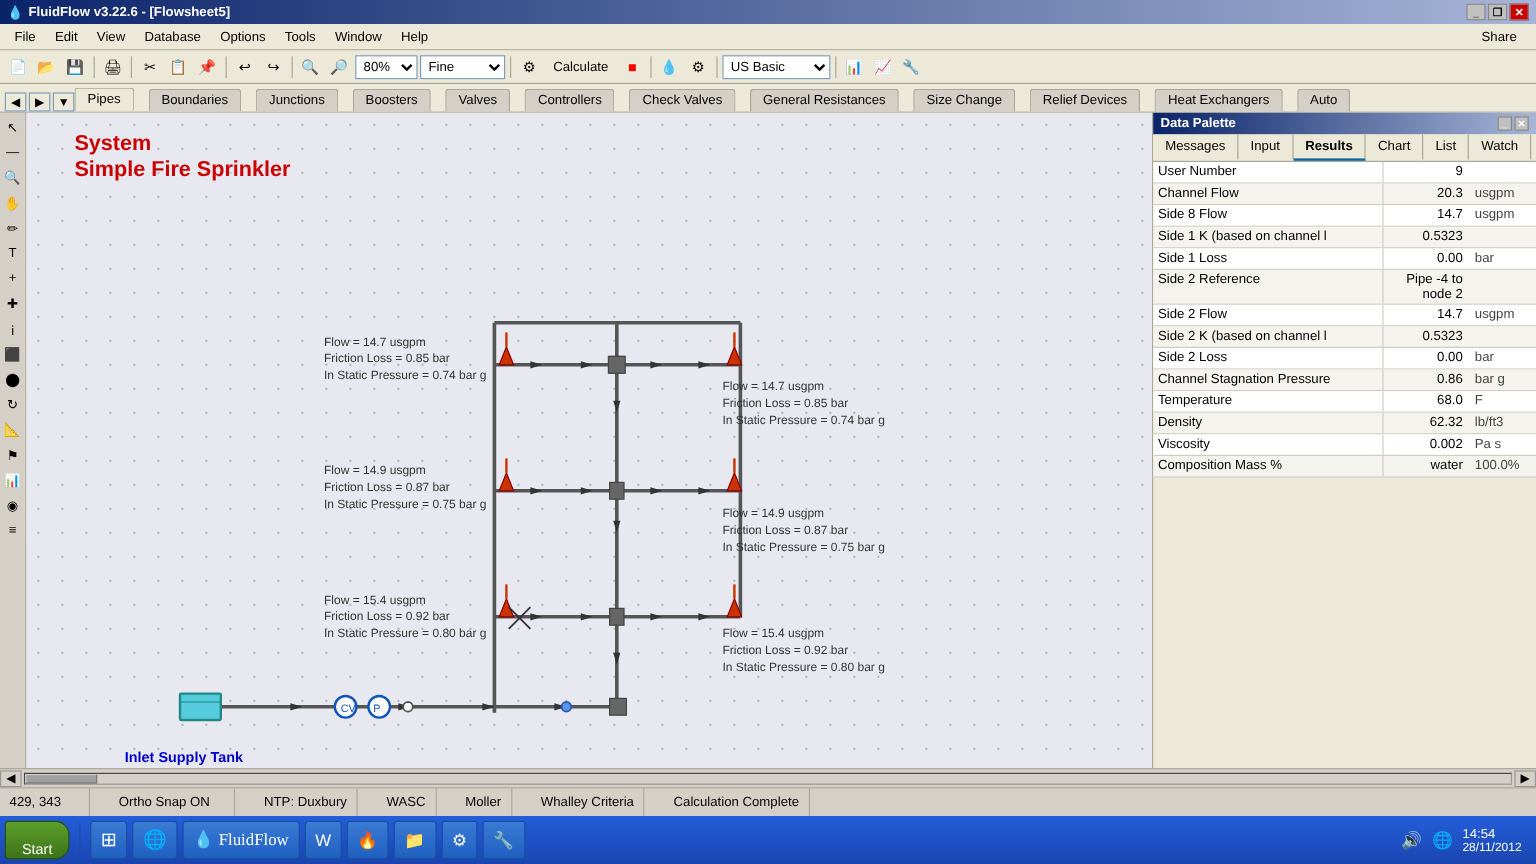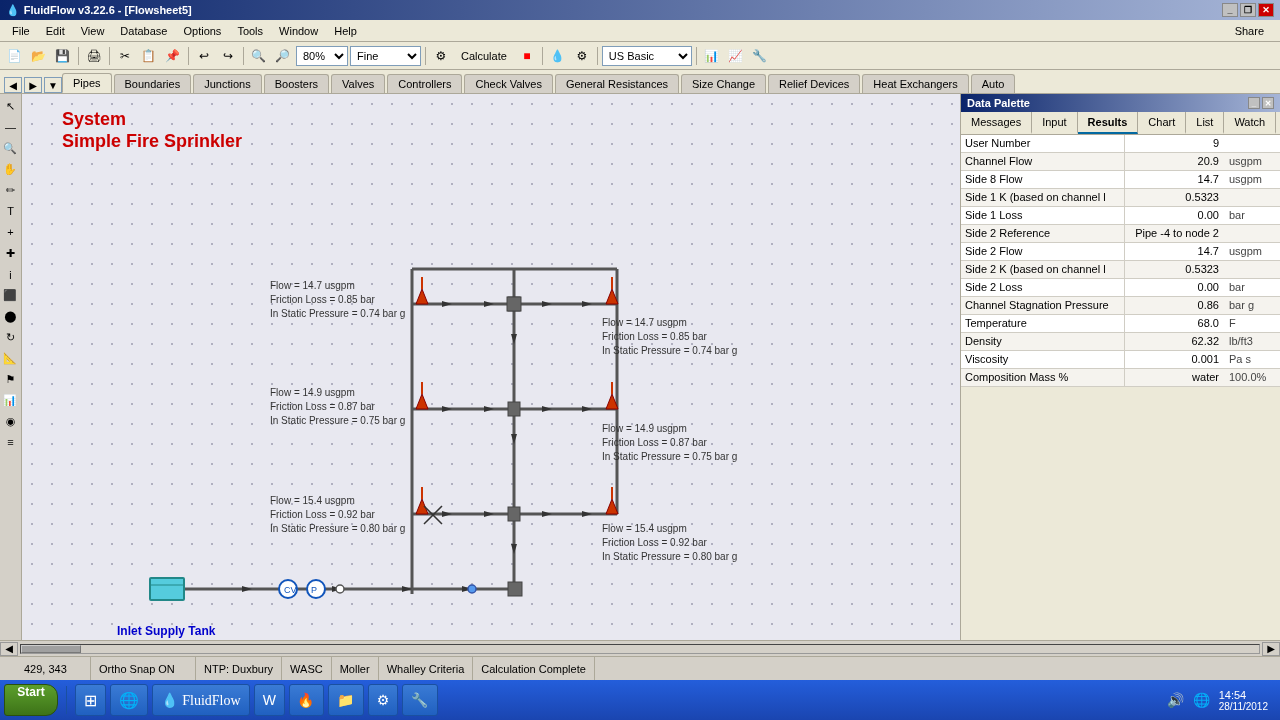--- a/index.html
+++ b/index.html
@@ -80,21 +80,21 @@
       border-bottom: 1px solid #aca899;
       padding: 0 4px;
     }
     .comp-tab {
       padding: 3px 10px;
       font-size: 11px;
       background: #d4d0c8;
       border: 1px solid #aca899;
       border-bottom: none;
       cursor: pointer;
-      margin-right: 2px;
+      margin-right: 12px;
       border-radius: 3px 3px 0 0;
     }
     .comp-tab.active { background: #ece9d8; border-bottom: 1px solid #ece9d8; }
 
     
     #main-area {
       display: flex;
       height: calc(720px - 20px - 22px - 28px - 24px - 20px - 24px);
     }
 
@@ -166,21 +166,21 @@
       overflow-y: auto;
     }
     .dt-row {
       display: flex;
       border-bottom: 1px solid #d0cdc4;
       min-height: 18px;
     }
     .dt-row:nth-child(even) { background: #f5f3ee; }
     .dt-row:nth-child(odd) { background: #ffffff; }
     .dt-label {
-      width: 164px;
+      width: 192px;
       padding: 2px 4px;
       font-size: 11px;
       color: #000;
       border-right: 1px solid #d0cdc4;
       overflow: hidden;
     }
     .dt-value {
       flex: 1;
       padding: 2px 4px;
       font-size: 11px;
@@ -228,22 +228,21 @@
     }
 
     
     #status-bar {
       height: 24px;
       background: #d4d0c8;
       border-top: 1px solid #aca899;
       display: flex;
       align-items: flex-end;
       font-size: 11px;
-      gap: 0;
-      padding-left: 16px;
+      gap: 16px;
     }
     .sb-item {
       padding: 0 8px;
       border-right: 1px solid #aca899;
       height: 100%;
       display: flex;
       align-items: center;
     }
 
     
@@ -276,22 +275,22 @@
       color: white;
       font-size: 11px;
       cursor: pointer;
       display: flex; align-items: center; gap: 4px;
     }
     .task-start {
       width: 54px; height: 32px;
       background: linear-gradient(to bottom, #5c9f2c 0%, #3d7318 100%);
       border-radius: 3px 12px 12px 3px;
       color: white;
-      display: flex; align-items: flex-start; justify-content: center;
-      font-size: 12px; font-weight: bold;
+      display: flex; align-items: flex-end; justify-content: center;
+      font-size: 12px; font-weight: normal;
       cursor: pointer;
       border: 1px solid #2a5010;
     }
     .task-tray {
       margin-left: auto;
       color: white;
       font-size: 11px;
       padding: 0 8px;
       display: flex; align-items: center; gap: 8px;
     }
@@ -552,21 +551,21 @@
       <div>Friction Loss = 0.92 bar</div>
       <div>In Static Pressure = 0.80 bar g</div>
     </div>
 
     <div class="flow-label" style="left:580px; top:428px;">
       <div>Flow = 15.4 usgpm</div>
       <div>Friction Loss = 0.92 bar</div>
       <div>In Static Pressure = 0.80 bar g</div>
     </div>
 
-    <div class="inlet-label" style="position:absolute; left:95px; top:530px;">Inlet Supply Tank</div>
+    <div class="inlet-label" style="position:absolute; left:82px; top:530px;">Inlet Supply Tank</div>
 
   </div>
 
   <div id="right-panel">
     <div id="data-palette-header">
       <span>Data Palette</span>
       <div style="display:flex;gap:2px;">
         <div style="width:12px;height:12px;background:#c0c0c0;border:1px solid #888;font-size:8px;display:flex;align-items:center;justify-content:center;cursor:pointer;">_</div>
         <div style="width:12px;height:12px;background:#c0c0c0;border:1px solid #888;font-size:8px;display:flex;align-items:center;justify-content:center;cursor:pointer;">✕</div>
       </div>
@@ -581,21 +580,21 @@
     </div>
     <div id="data-table">
 
     <div class="dt-row">
           <div class="dt-label">User Number</div>
           <div class="dt-value">9</div>
           <div class="dt-unit"></div>
         </div>
         <div class="dt-row">
           <div class="dt-label">Channel Flow</div>
-          <div class="dt-value">20.9</div>
+          <div class="dt-value">20.3</div>
           <div class="dt-unit">usgpm</div>
         </div>
         <div class="dt-row">
           <div class="dt-label">Side 8 Flow</div>
           <div class="dt-value">14.7</div>
           <div class="dt-unit">usgpm</div>
         </div>
         <div class="dt-row">
           <div class="dt-label">Side 1 K (based on channel l</div>
           <div class="dt-value">0.5323</div>
@@ -636,21 +635,21 @@
           <div class="dt-value">68.0</div>
           <div class="dt-unit">F</div>
         </div>
         <div class="dt-row">
           <div class="dt-label">Density</div>
           <div class="dt-value">62.32</div>
           <div class="dt-unit">lb/ft3</div>
         </div>
         <div class="dt-row">
           <div class="dt-label">Viscosity</div>
-          <div class="dt-value">0.001</div>
+          <div class="dt-value">0.002</div>
           <div class="dt-unit">Pa s</div>
         </div>
         <div class="dt-row">
           <div class="dt-label">Composition Mass %</div>
           <div class="dt-value">water</div>
           <div class="dt-unit">100.0%</div>
         </div>
       </div>
   </div>
 

